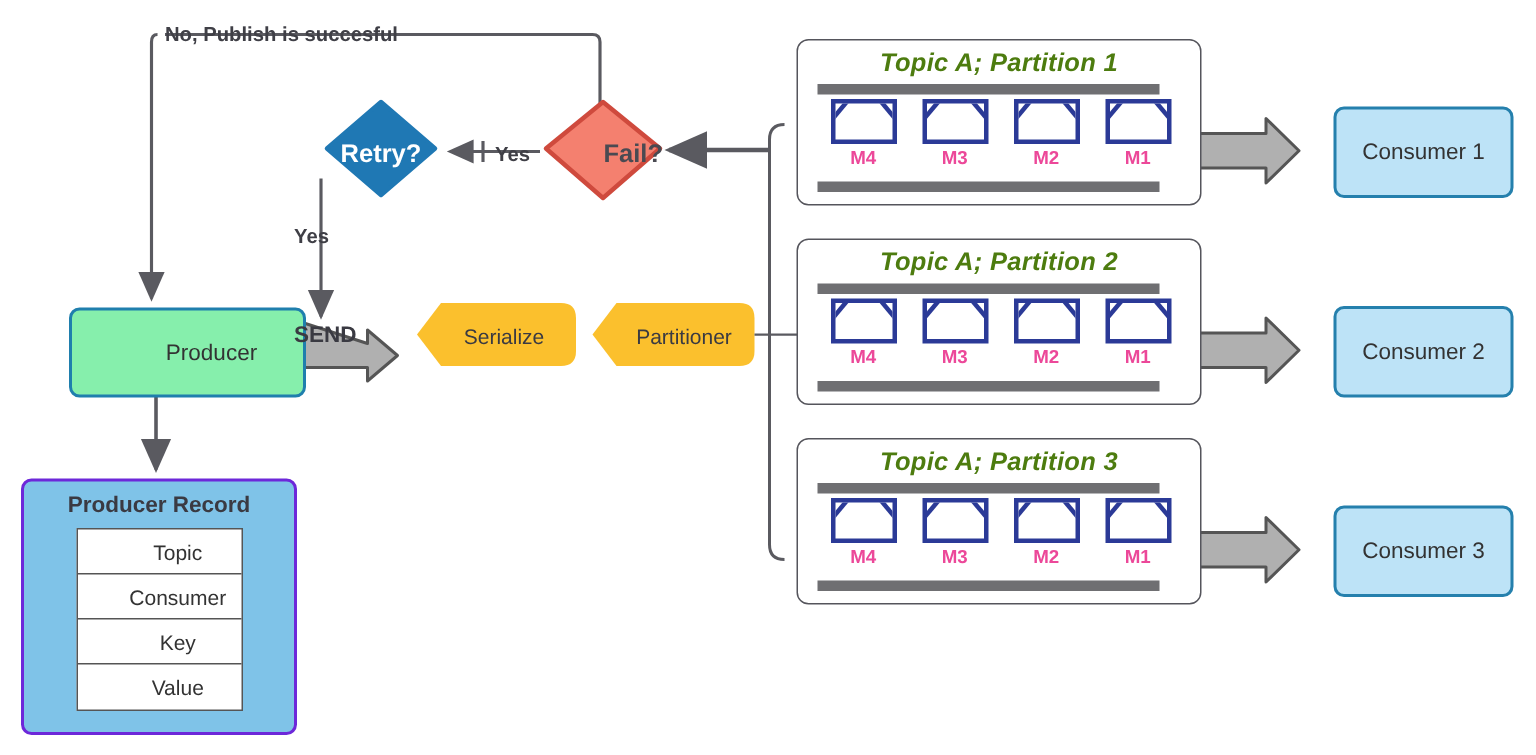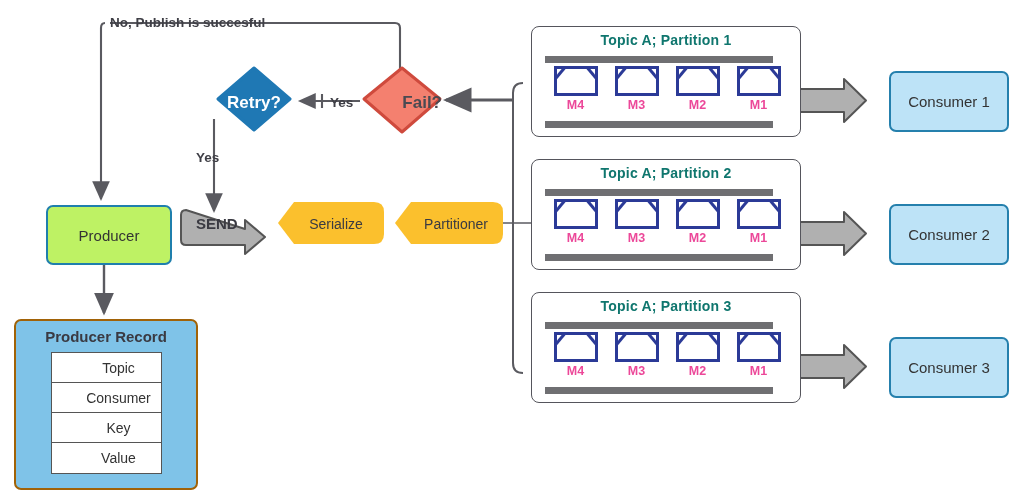--- a/index.html
+++ b/index.html
@@ -5,27 +5,27 @@
   html,body{margin:0;padding:0;background:#ffffff;}
   body{width:1024px;height:503px;overflow:hidden;font-family:"Liberation Sans",sans-serif;}
   #stage{position:relative;width:1024px;height:503px;background:#fff;}
   .abs{position:absolute;}
   svg.layer{position:absolute;left:0;top:0;width:1024px;height:503px;overflow:visible;}
 
   
   .lbl{position:absolute;font-weight:bold;color:#3f3f46;white-space:nowrap;}
 
   
-  .producer-box{left:46px;top:205px;width:122px;height:56px;background:#bef264;
-    border:2px solid #1f7fad;border-radius:7px;display:flex;align-items:center;justify-content:center;}
+  .producer-box{left:46px;top:205px;width:122px;height:56px;background:#86efac;
+    border:2px solid #1f7fad;border-radius:7px;display:flex;align-items:center;justify-content:center;padding-left:32px;}
   .producer-box span{font-size:15px;color:#333;}
 
   
   .precord{left:14px;top:319px;width:180px;height:167px;background:#7fc3e8;
-    border:2px solid #a16207;border-radius:7px;}
+    border:2px solid #6d28d9;border-radius:7px;}
   .precord-title{position:absolute;left:0;top:7px;width:100%;text-align:center;
     font-size:15px;font-weight:bold;color:#3a3a42;}
   .precord-cells{position:absolute;left:35px;top:31px;width:111px;
     border:1.6px solid #555;background:#fff;box-sizing:border-box;}
   .precord-cell{height:30px;line-height:30px;text-align:center;font-size:14px;color:#333;
     border-bottom:1.6px solid #555;box-sizing:border-box;padding-left:24px;}
   .precord-cell:last-child{border-bottom:none;}
 
   
   .send-text{left:196px;top:215px;width:60px;text-align:left;font-size:15px;font-weight:bold;color:#3a3a42;}
@@ -41,21 +41,21 @@
 
   
   .lbl-nopub{left:110px;top:15px;font-size:13.5px;}
   .lbl-yes1{left:330px;top:95px;font-size:13.5px;}
   .lbl-yes2{left:196px;top:150px;font-size:13.5px;}
 
   
   .topic{position:absolute;left:531px;top:26px;width:268px;height:109px;background:#fff;
     border:1.6px solid #55555c;border-radius:8px;}
   .topic-title{position:absolute;left:0;top:5px;width:100%;text-align:center;
-    font-size:14px;font-weight:bold;color:#0f766e;letter-spacing:.2px;}
+    font-size:17px;font-weight:bold;color:#4d7c0f;letter-spacing:.2px;font-style:italic;}
   .topic-bar{position:absolute;left:13px;width:228px;height:7px;background:#6f6f72;}
   .topic-bar.top{top:29px;}
   .topic-bar.bot{top:94px;}
   .msg-row{position:absolute;left:13px;top:39px;width:244px;height:52px;display:flex;}
   .msg{width:61px;text-align:center;}
   .msg-name{font-size:12.5px;font-weight:bold;color:#ec4899;margin-top:2px;}
   .env{width:44px;height:30px;margin:0 auto;border:3px solid #2b3a97;background:#fff;
     box-sizing:border-box;position:relative;overflow:hidden;}
   .env:before{content:"";position:absolute;left:-3px;top:-4px;width:30px;height:30px;
     border-right:3px solid #2b3a97;transform:rotate(-40deg);transform-origin:top right;}

